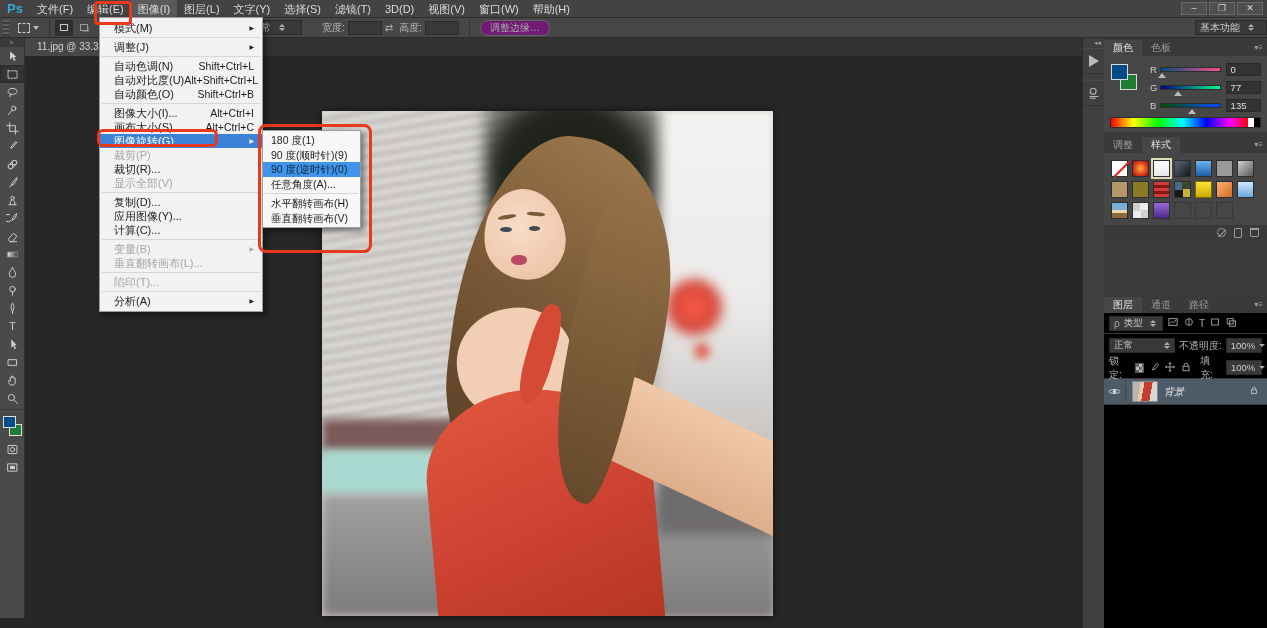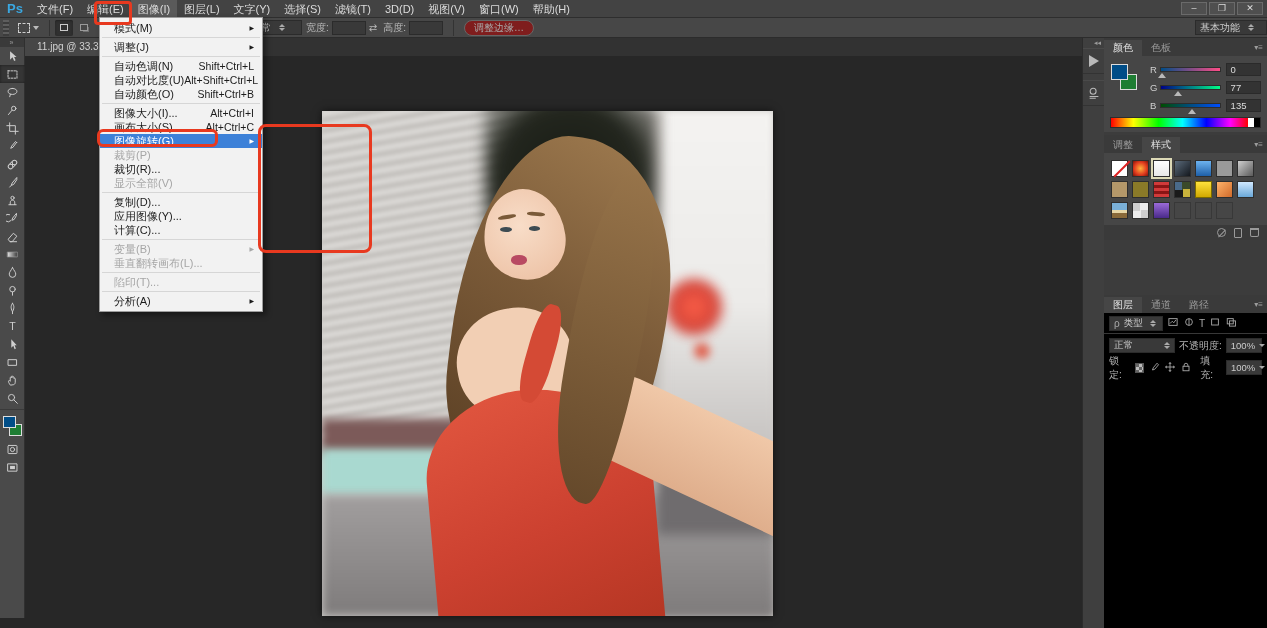--- a/index.html
+++ b/index.html
@@ -25,21 +25,21 @@
   .modebtn.pressed{background:#303030;box-shadow:inset 0 1px 2px #222}
   .sq{width:8px;height:7px;border:1px solid #c9c9c9}
   .sq2{width:8px;height:7px;border:1px solid #9a9a9a;box-shadow:2px 2px 0 -1px #707070}
   .obwell{height:15px;background:#393939;border:1px solid #2b2b2b;color:#ccc;display:flex;align-items:center;padding:0 4px;gap:5px;font-size:10px}
   .spin{display:inline-flex;flex-direction:column;gap:1px;margin-left:3px}
   .spin i{display:block;width:0;height:0;border-left:3px solid transparent;border-right:3px solid transparent}
   .spin .up{border-bottom:3px solid #aaa}
   .spin .dn{border-top:3px solid #aaa}
   .oblabel{color:#b9b9b9;font-size:10px;margin:0 3px}
   .obi{width:34px;height:14px;background:#393939;border:1px solid #2b2b2b;color:#ddd;font-size:10px;padding:0 2px}
-  .obtn{height:16px;padding:0 9px;background:#7f1d1d;border:1px solid #666;border-radius:8px;color:#a8a8a8;font-size:10px;line-height:14px}
+  .obtn{height:16px;padding:0 9px;background:#701a75;border:1px solid #666;border-radius:8px;color:#a8a8a8;font-size:10px;line-height:14px}
   #workspace-dd{margin-left:auto;margin-right:0}
 
   
   #toolbar{position:absolute;left:0;top:38px;width:25px;height:580px;background:#4a4a4a;z-index:4;border-right:1px solid #303030}
   #toolbar .tbhead{height:9px;background:#3a3a3a;color:#999;font-size:7px;line-height:9px;text-align:center;letter-spacing:1px}
   .tool{width:25px;height:18px;display:flex;align-items:center;justify-content:center}
   .tool svg{width:13px;height:13px;stroke:#cfcfcf;fill:none;stroke-width:1.2;stroke-linecap:round;stroke-linejoin:round}
   .tool.active{background:#353535;box-shadow:inset 0 0 3px #1e1e1e}
   .tgap{height:3px;border-top:1px solid #3a3a3a;margin-top:2px}
   #fgbg{position:relative;width:25px;height:26px;margin-top:2px}
@@ -219,21 +219,21 @@
         <span class="sq2"></span>
       </div>
     <div style="width:112px"></div>
     <div class="obwell" style="width:56px">
       <span>正常</span>
       <span class="spin">
           <i class="up"></i>
           <i class="dn"></i>
         </span>
     </div>
-    <span class="oblabel" style="margin-left:4px">宽度:</span>
+    <span class="oblabel" style="margin-left:20px">宽度:</span>
     <input class="obi" value="" style="">
     <span class="oblabel">⇄</span>
     <span class="oblabel">高度:</span>
     <input class="obi" value="" style="">
     <div class="vsep" style="margin:0 10px"></div>
     <div class="obtn">调整边缘…</div>
     <div id="workspace-dd" class="obwell" style="width:72px">
       <span>基本功能</span>
       <span class="spin">
           <i class="up"></i>
@@ -468,20 +468,29 @@
     <div class="msep"></div>
     <div class="mrow dis">
         <span>陷印(T)...</span>
       </div>
     <div class="msep"></div>
     <div class="mrow sub">
         <span>分析(A)</span>
       </div>
   </div>
 
+  <div id="rotmenu">
+    <div class="srow">180 度(1)</div>
+    <div class="srow">90 度(顺时针)(9)</div>
+    <div class="srow hl">90 度(逆时针)(0)</div>
+    <div class="srow">任意角度(A)...</div>
+    <div class="msep"></div>
+    <div class="srow">水平翻转画布(H)</div>
+    <div class="srow">垂直翻转画布(V)</div>
+  </div>
 
   <div class="redbox" id="redbox-menu"></div>
   <div class="redbox" id="redbox-rotate"></div>
   <div class="redbox" id="redbox-submenu"></div>
 
   <div id="dockstrip">
     <div class="dshead">◂◂</div>
     <div class="dockbtn">
         <span class="playtri"></span>
       </div>
@@ -630,16 +639,32 @@
               <path d="M5.5 7V5.5a2.5 2.5 0 0 1 5 0V7"></path>
             </svg></span>
         <span class="llabel" style="margin-left:4px">填充:</span>
         <div class="lsel" style="width:36px">
           <span>100%</span>
           <span class="spin" style="margin-left:auto">
               <i class="dn"></i>
             </span>
         </div>
       </div>
+      <div class="layerrow">
+        <div class="eyebox">
+          <svg viewBox="0 0 16 10">
+              <path d="M1 5c2.5-3.4 11.5-3.4 14 0C12.5 8.4 3.5 8.4 1 5z"></path>
+              <circle cx="8" cy="5" r="1.8" fill="#d6d6d6"></circle>
+            </svg>
+        </div>
+        <div class="lthumb"></div>
+        <span class="lname">背景</span>
+        <span class="locki">
+          <svg viewBox="0 0 16 16">
+              <rect x="4" y="7" width="8" height="6"></rect>
+              <path d="M5.5 7V5.5a2.5 2.5 0 0 1 5 0V7"></path>
+            </svg>
+        </span>
+      </div>
     </div>
   </div>
 
 </div>
 
 </body></html>

